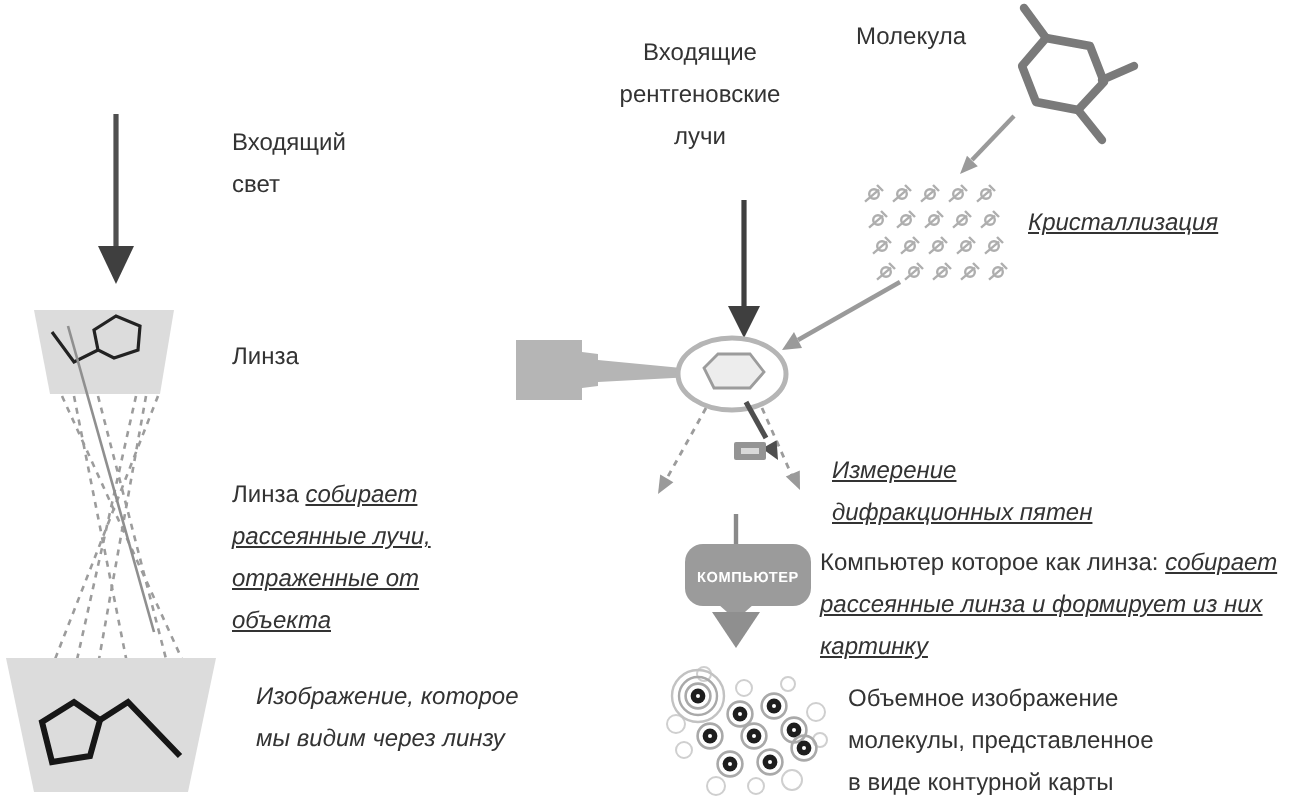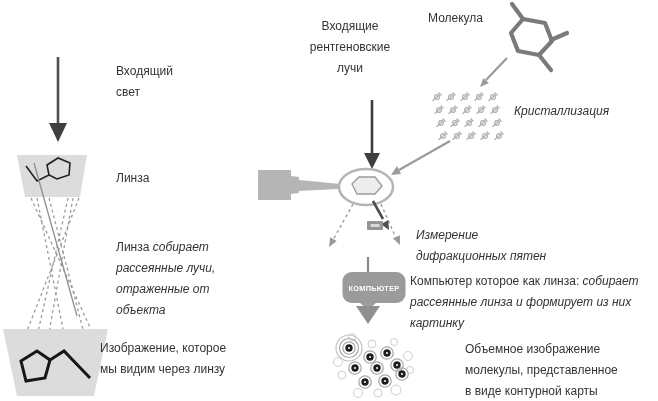--- a/index.html
+++ b/index.html
@@ -1,20 +1,20 @@
 <!DOCTYPE html>
 <html><head>
 <meta charset="utf-8">
 <style>
   html,body{margin:0;padding:0;background:#fff;}
   .canvas{position:relative;width:658px;height:401px;background:#ffffff;
           font-family:"Liberation Sans",sans-serif;color:#333;overflow:hidden;}
   .gfx{position:absolute;left:0;top:0;}
   .label{position:absolute;font-size:12px;line-height:21px;white-space:pre-line;}
-  .it{font-style:italic;}
+  .it{font-style:italic;text-decoration:underline;}
   .ctr{text-align:center;}
 </style>
 </head>
 <body>
 
 <div class="canvas">
 
   <svg class="gfx" width="658" height="401" viewBox="0 0 658 401">
     <defs>
       <g id="u-mol" stroke="#aeaeae" stroke-width="1.2" fill="none">
@@ -160,34 +160,34 @@
     </g>
   </svg>
 
   <div class="label" style="left:116px;top:61px;">Входящий
 свет</div>
 
   <div class="label" style="left:116px;top:168px;">Линза</div>
 
   <div class="label" style="left:116px;top:237px;width:145px;"><span>Линза </span><span class="it">собирает рассеянные лучи, отраженные от объекта</span></div>
 
-  <div class="label" style="left:100px;top:338px;">Изображение, которое
+  <div class="label" style="left:128px;top:338px;font-style:italic;">Изображение, которое
 мы видим через линзу</div>
 
   <div class="label ctr" style="left:286px;top:16px;width:128px;">Входящие
 рентгеновские
 лучи</div>
 
   <div class="label" style="left:428px;top:8px;">Молекула</div>
 
   <div class="label it" style="left:514px;top:101px;">Кристаллизация</div>
 
 
   <div class="label it" style="left:416px;top:225px;">Измерение
 дифракционных пятен</div>
 
   <div class="label" style="left:410px;top:271px;width:252px;"><span>Компьютер которое как линза: </span><span class="it">собирает рассеянные линза и формирует из них картинку</span></div>
 
-  <div class="label" style="left:424px;top:339px;margin-left:41px;">Объемное изображение
+  <div class="label" style="left:424px;top:339px;">Объемное изображение
 молекулы, представленное
 в виде контурной карты</div>
 
 </div>
 
 </body></html>

